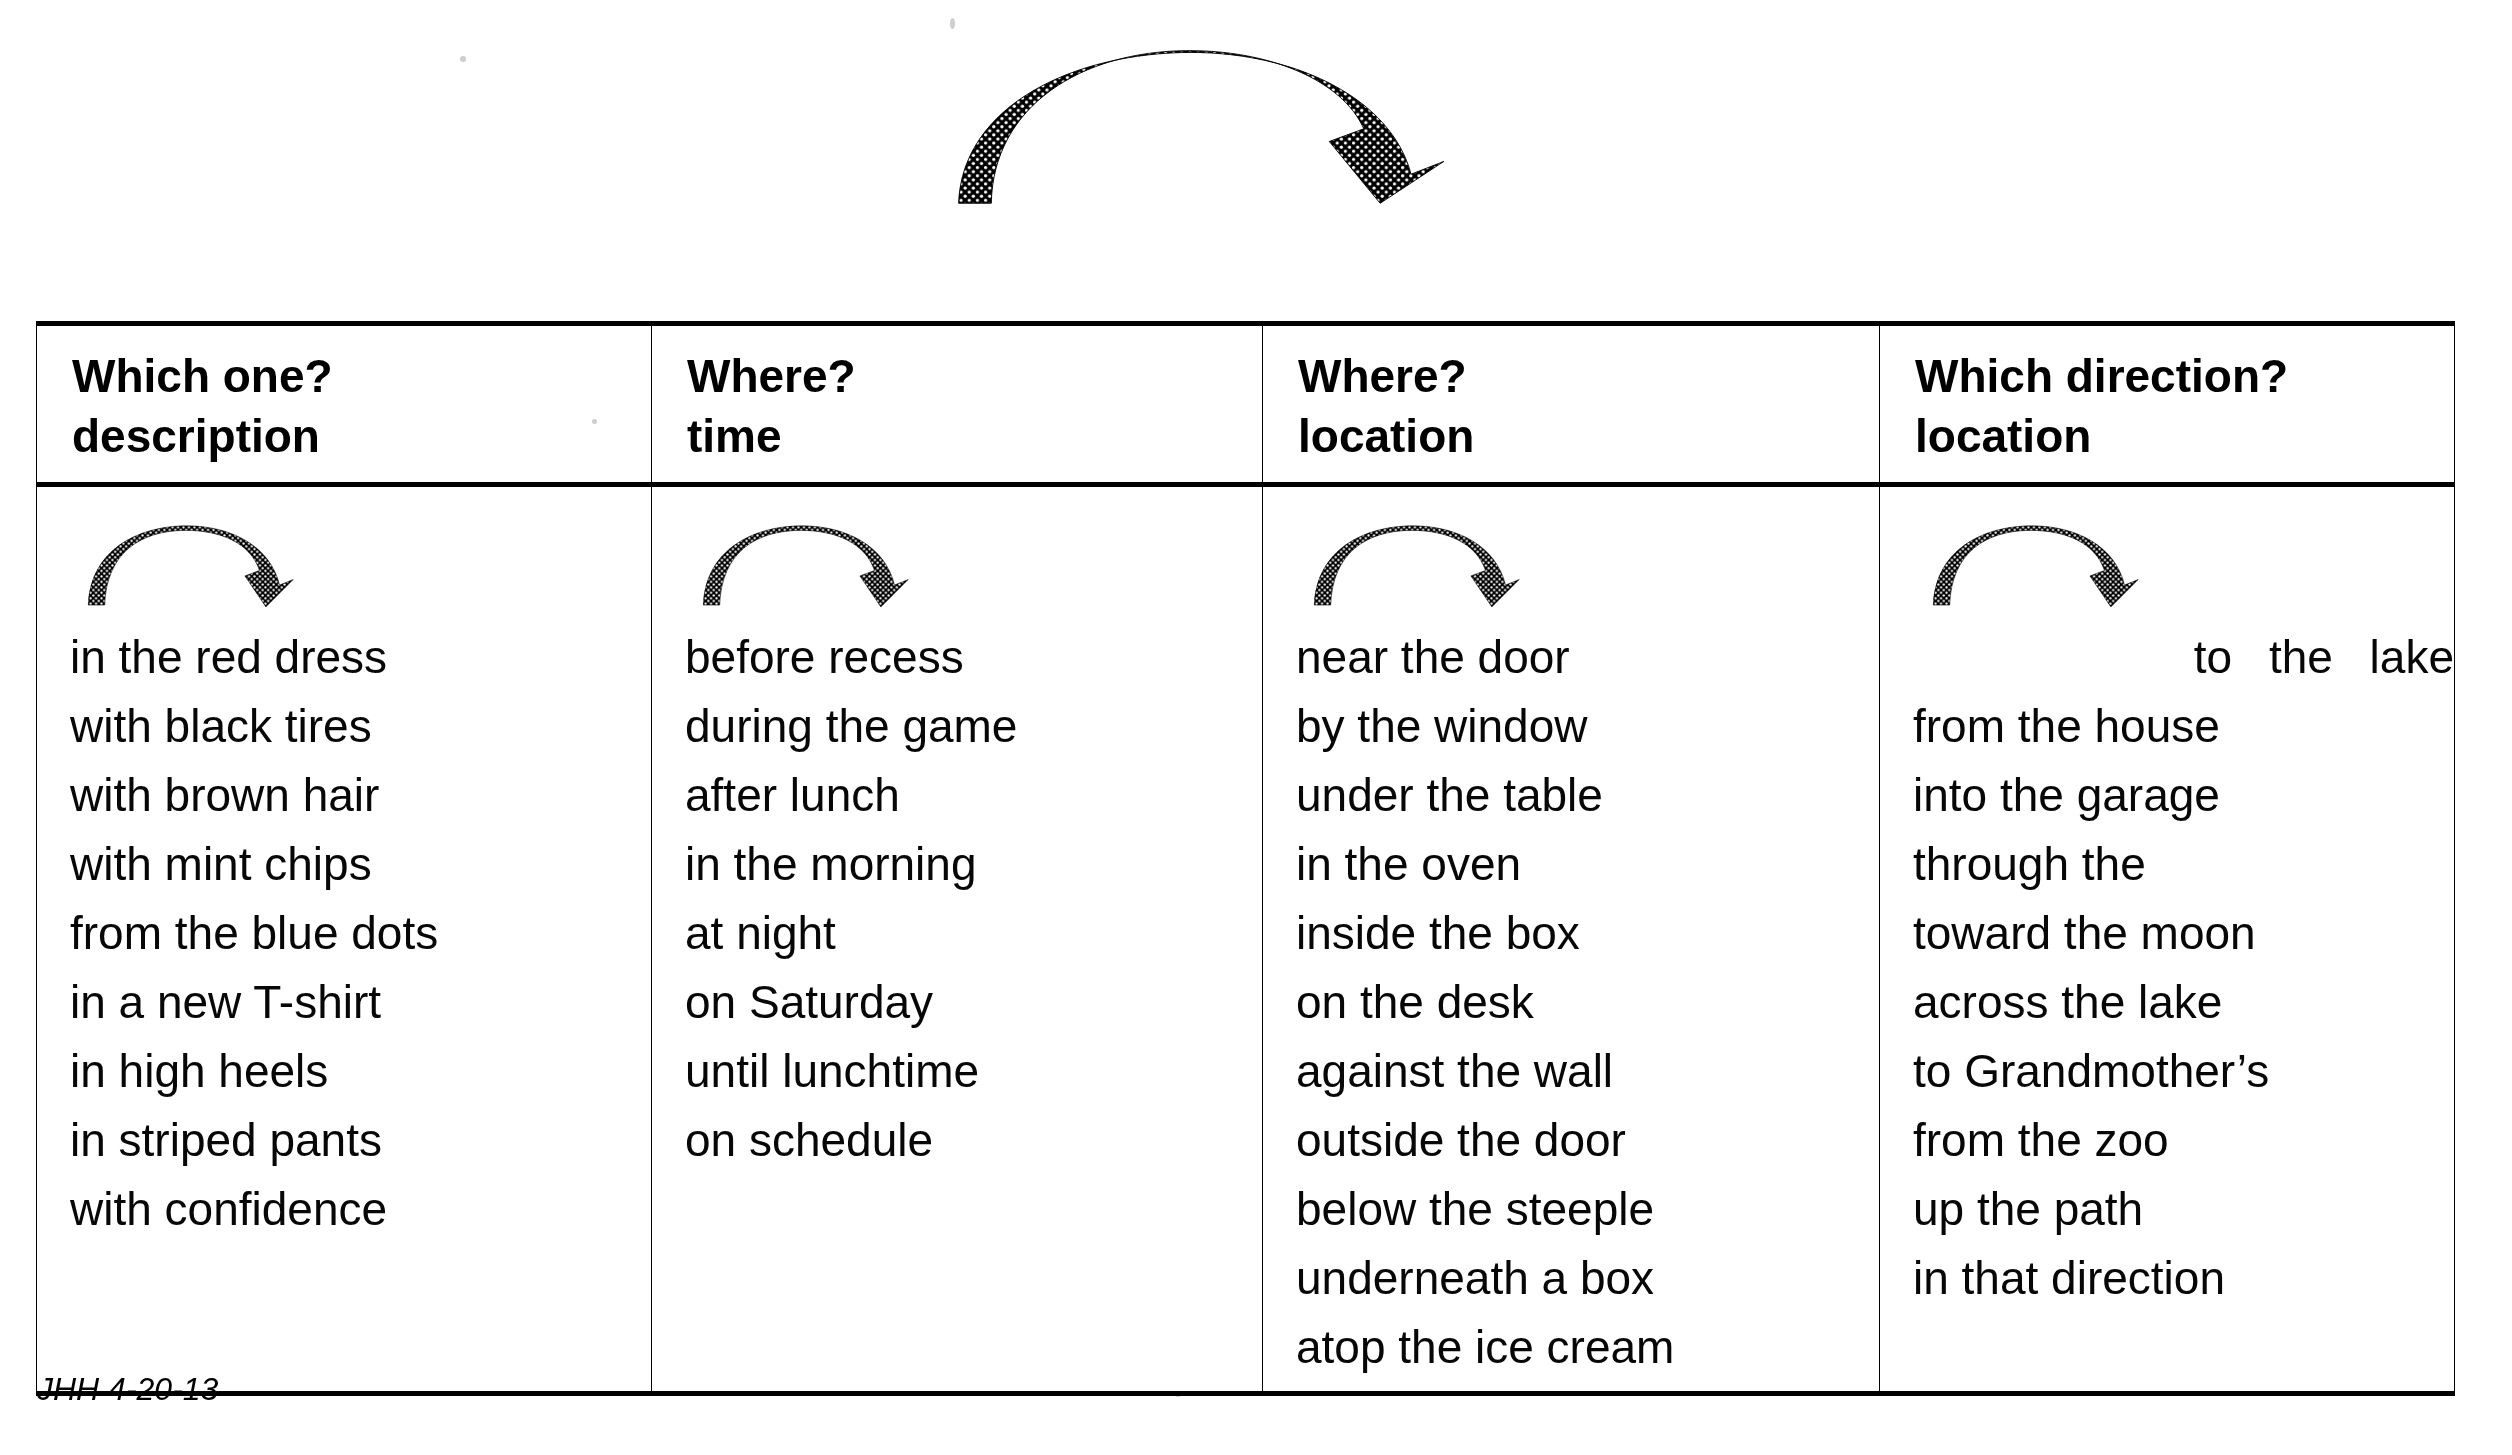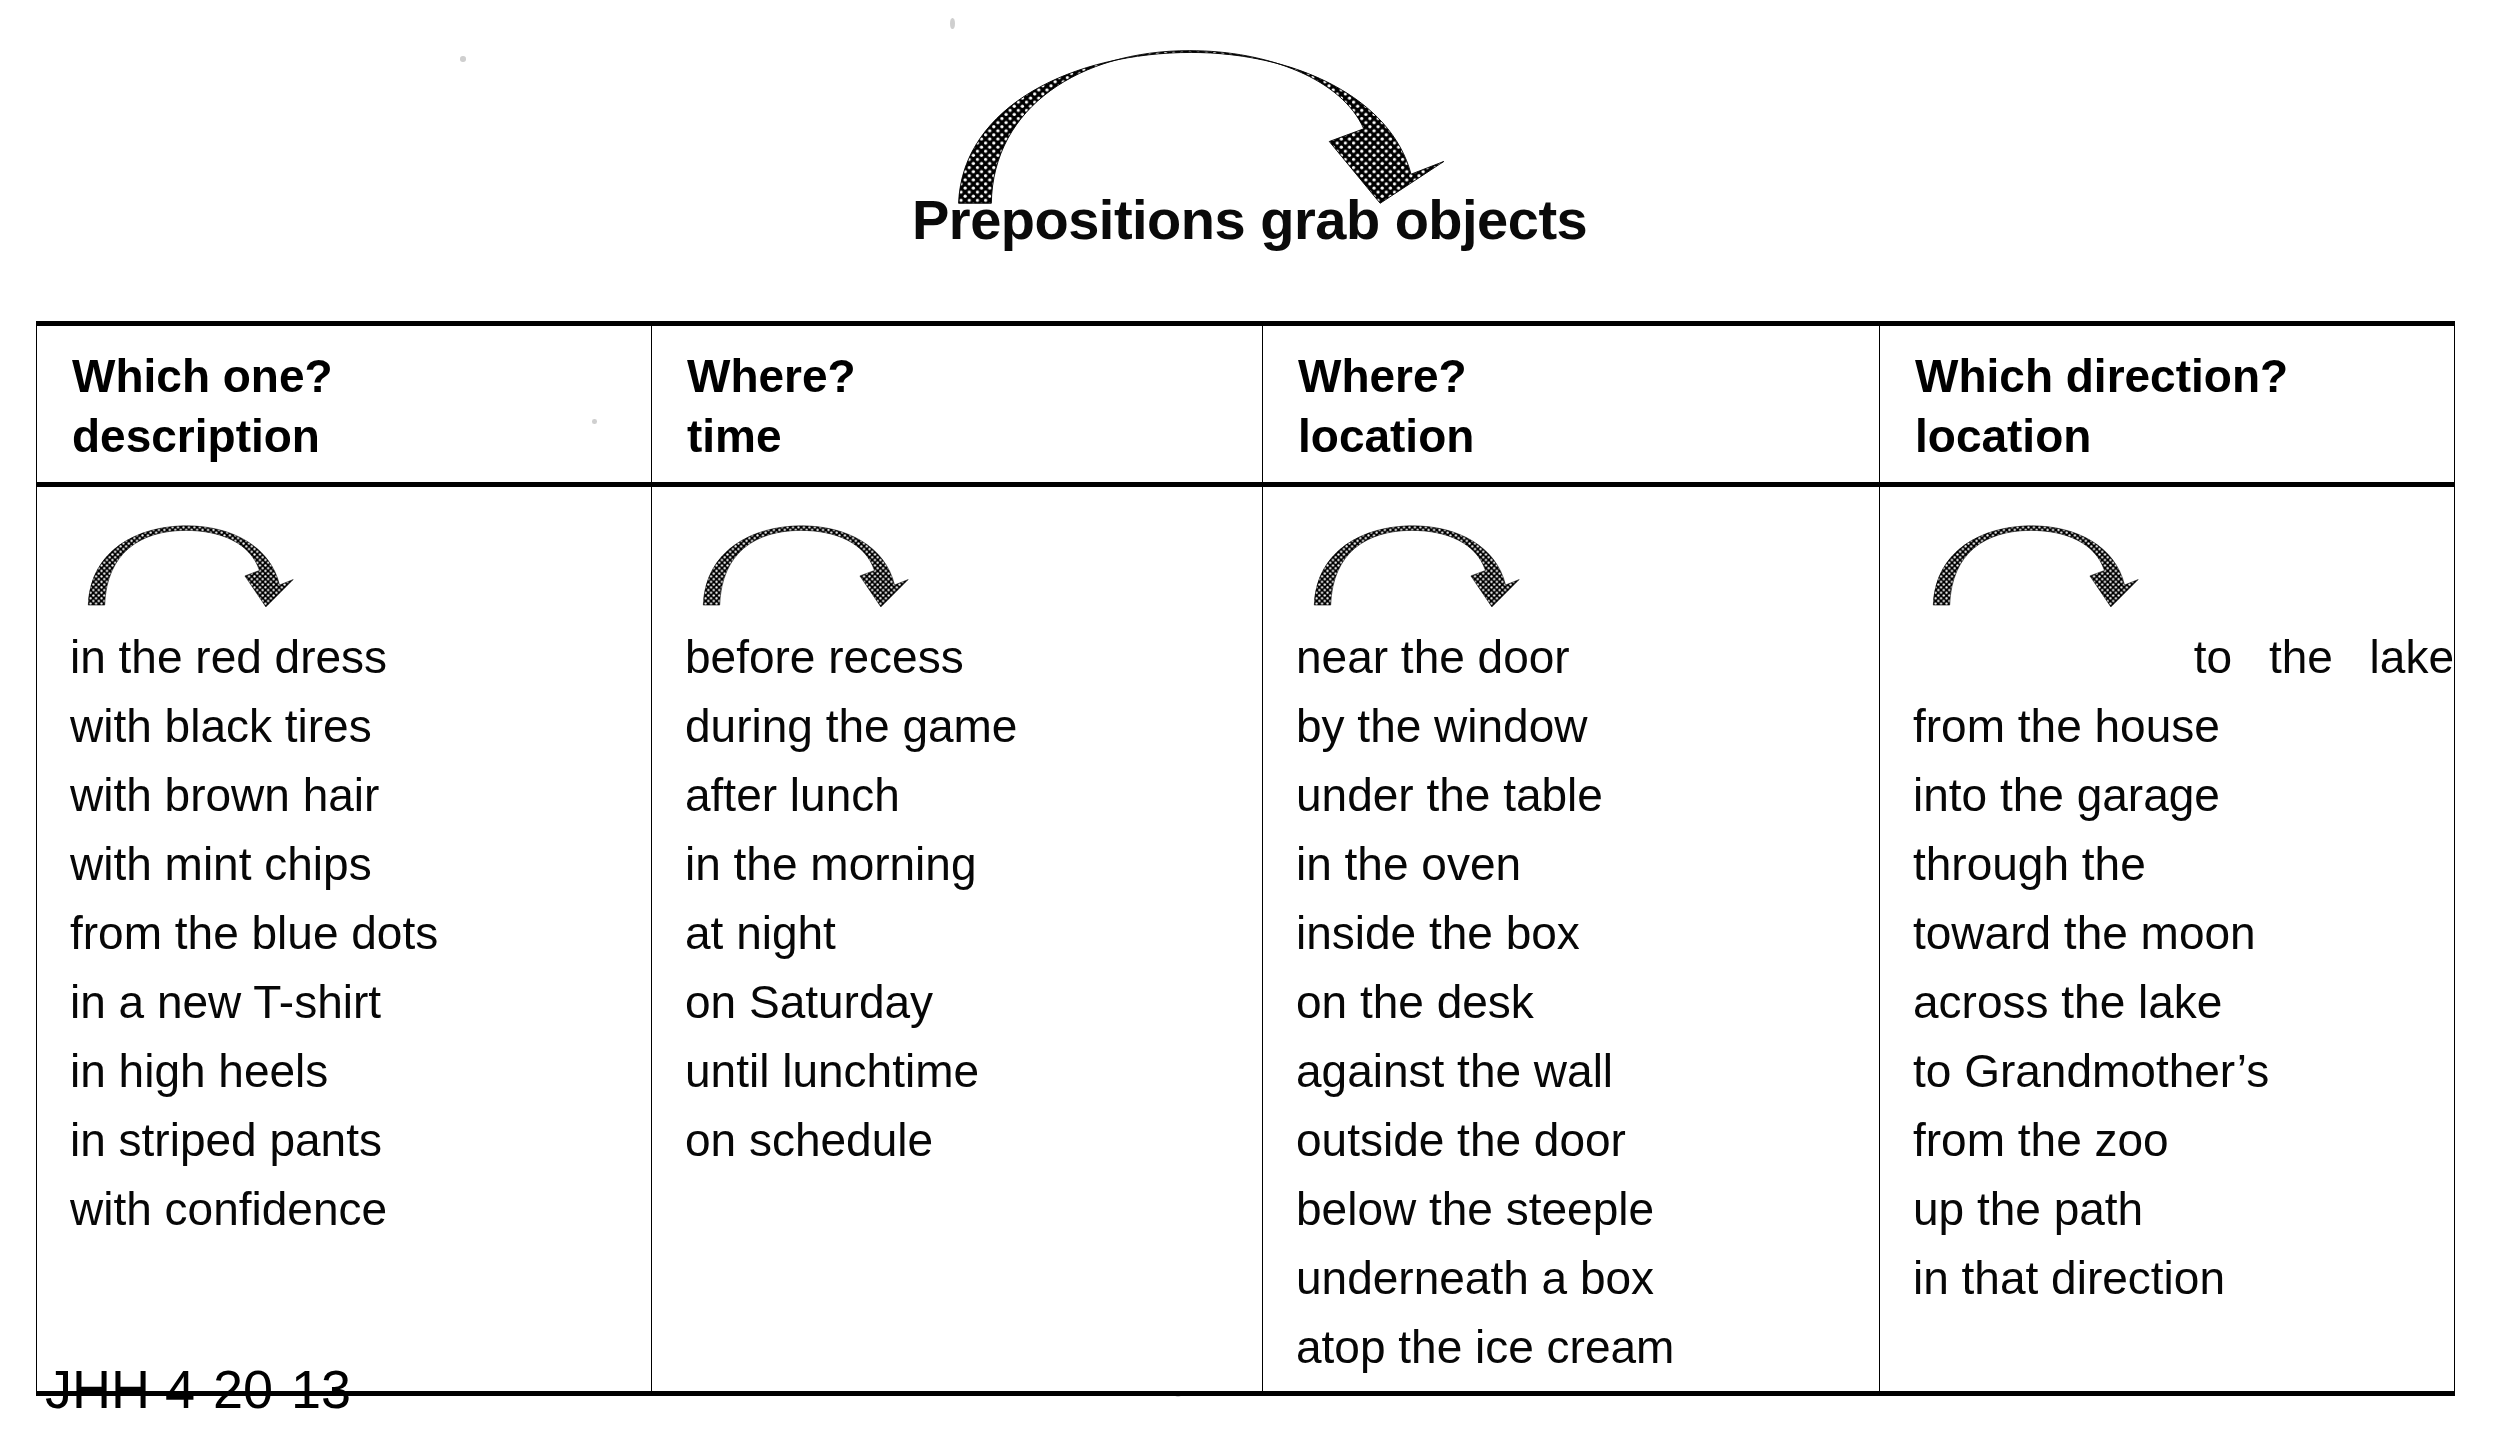--- a/index.html
+++ b/index.html
@@ -113,25 +113,26 @@
   }
   .phrase-list li.justified {
     letter-spacing: 0;
     word-spacing: 24px;
     text-align: right;
   }
 
   
   #footer-note {
     position: absolute;
-    left: 45px;
+    left: 37px;
     top: 1364px;
-    font-size: 54px;
+    font-size: 32px;
     line-height: 51px;
     white-space: nowrap;
+    font-style: italic;
   }
 
   
   .speck {
     position: absolute;
     background: #cfcfcf;
     border-radius: 50%;
   }
 </style>
 </head>
@@ -167,21 +168,20 @@
                C 392 6, 498 56, 520 140
                L 556 126
                L 486 172
                L 430 104
                L 468 90
                C 444 36, 364 4, 276 4
                C 156 4, 60 66, 58 172
                Z" fill="url(#halftone-big)" stroke="#000" stroke-width="1"></path>
     </svg>
 
-    <div id="page-title">Prepositions grab objects</div>
   </div>
 
   <table id="prep-table">
     <colgroup>
       <col class="c1">
         <col class="c2">
         <col class="c3">
         <col class="c4">
     </colgroup>
 

